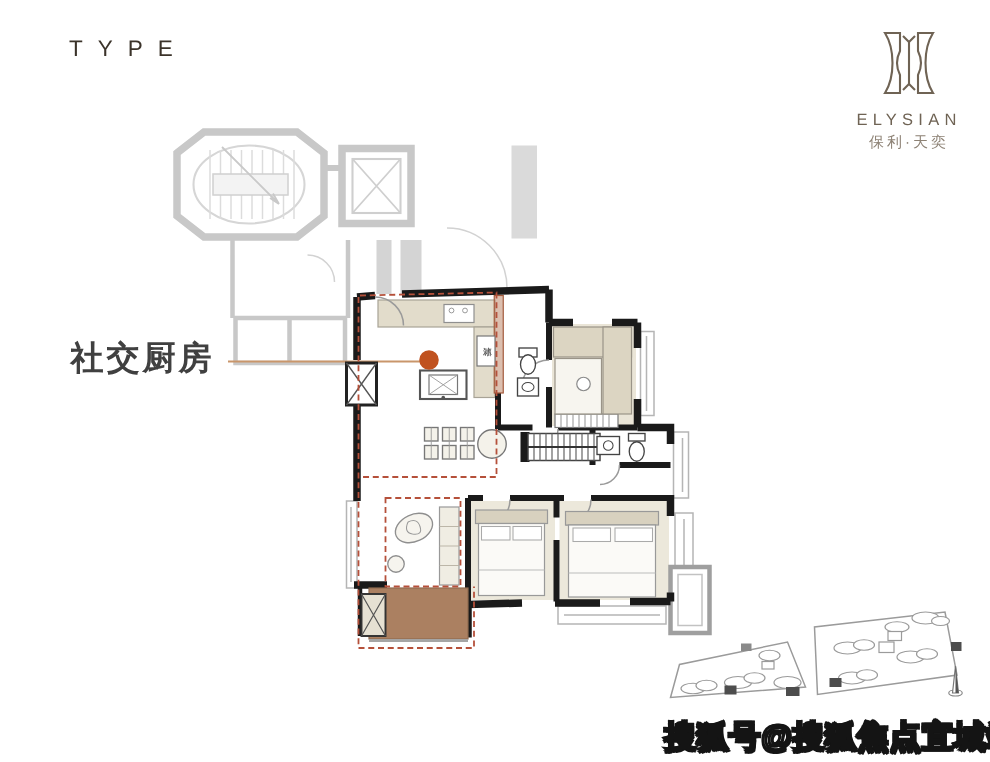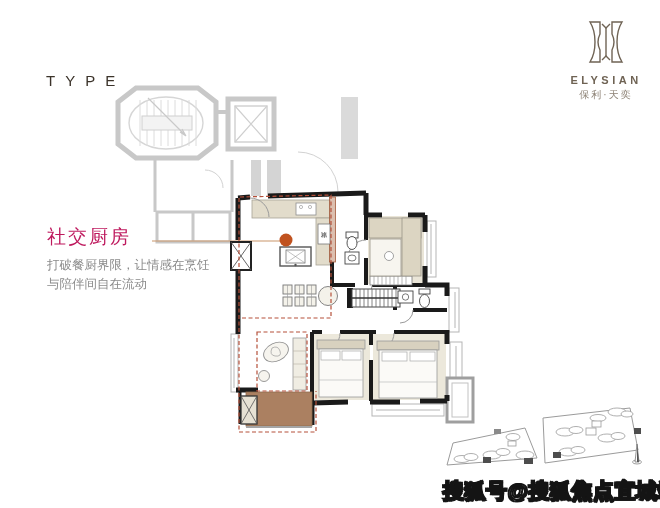--- a/index.html
+++ b/index.html
@@ -1,29 +1,29 @@
 <!DOCTYPE html>
 <html><head>
 <meta charset="utf-8">
 <style>
   html,body{margin:0;padding:0;}
   body{width:660px;height:508px;background:#ffffff;overflow:hidden;
        font-family:"Liberation Sans","DejaVu Sans",sans-serif;}
   .canvas{position:relative;width:660px;height:508px;background:#ffffff;overflow:hidden;}
 
   .type-label{position:absolute;left:46px;top:24px;font-size:15px;letter-spacing:10px;
-              color:#3b332a;font-weight:500;margin-top:48px;}
+              color:#3b332a;font-weight:500;}
 
   .brand{position:absolute;left:556px;top:14px;width:100px;text-align:center;}
   .brand .emblem{display:block;margin:0 auto;}
-  .brand-name{margin-top:4px;font-size:11px;letter-spacing:3.5px;color:#6f6354;font-weight:700;}
+  .brand-name{margin-top:4px;font-size:11px;letter-spacing:3.5px;color:#6f6354;font-weight:400;}
   .brand-cn{margin-top:2px;font-size:10px;letter-spacing:2px;color:#8d8275;}
 
-  .callout-title{position:absolute;left:47px;top:224px;font-size:19px;letter-spacing:2px;
-                 color:#be185d;font-weight:400;}
+  .callout-title{position:absolute;left:47px;top:224px;font-size:22px;letter-spacing:2px;
+                 color:#404040;font-weight:700;}
   .callout-desc{position:absolute;left:47px;top:256px;width:180px;font-size:12.5px;
                 line-height:1.55;color:#8b8b8b;}
 
   .floor-plan{position:absolute;left:100px;top:75px;}
   .site-plan{position:absolute;left:445px;top:393px;}
 
   .watermark{position:absolute;left:443px;top:477px;font-size:21px;font-weight:800;
              letter-spacing:0.5px;color:#f8f8f8;-webkit-text-stroke:1.6px #141414;
              text-shadow:1px 1px 0 #141414,-1px 1px 0 #141414,1px -1px 0 #141414,-1px -1px 0 #141414;
              white-space:nowrap;}
@@ -42,24 +42,20 @@
         <path d="M42,8 H32 V20 Q36,28 32,36 V48 H42 Q37,40 37,28 Q37,16 42,8 Z"></path>
         <path d="M22,10 L26,14 L30,10 M22,46 L26,42 L30,46"></path>
         <path d="M26,14 V42"></path>
       </g>
     </svg>
     <div class="brand-name">ELYSIAN</div>
     <div class="brand-cn">保利·天奕</div>
   </div>
 
   <div class="callout-title">社交厨房</div>
-  <div class="callout-desc">
-    <span>打破餐厨界限，让情感在烹饪</span><br>
-    <span>与陪伴间自在流动</span>
-  </div>
 
   <svg class="floor-plan" width="380" height="390" viewBox="100 75 380 390">
 
     <g>
       <path d="M118,102 L136,88 L198,88 L216,102 L216,144 L198,158 L136,158 L118,144 Z" fill="none" stroke="#c8c8c8" stroke-width="5"></path>
       <ellipse cx="166" cy="123" rx="37" ry="26" fill="none" stroke="#d6d6d6" stroke-width="1.4"></ellipse>
       <path d="M140,100 L140,146 M147,100 L147,146 M154,100 L154,146 M161,100 L161,146 M168,100 L168,146 M175,100 L175,146 M182,100 L182,146 M189,100 L189,146 M196,100 L196,146" stroke="#dcdcdc" stroke-width="1" fill="none"></path>
       <rect x="142" y="116" width="50" height="14" fill="#f3f3f3" stroke="#d0d0d0" stroke-width="1"></rect>
       <path d="M148,98 L186,136 M186,136 L180,132 M186,136 L182,129" stroke="#c9c9c9" stroke-width="1.2" fill="none"></path>
       <rect x="228" y="99" width="46" height="50" fill="none" stroke="#c8c8c8" stroke-width="5"></rect>

